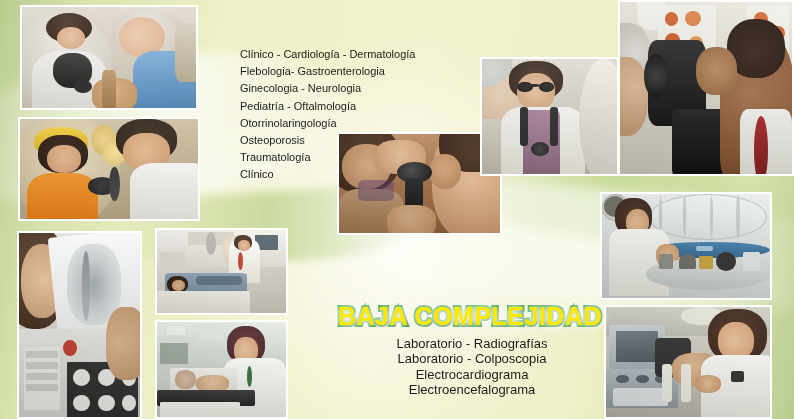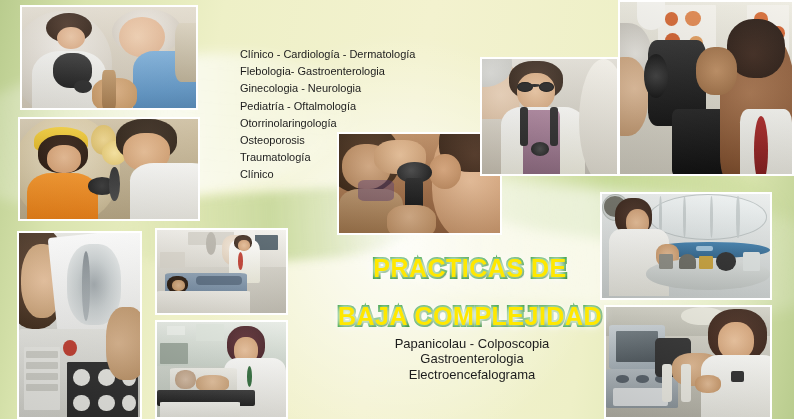--- a/index.html
+++ b/index.html
@@ -313,22 +313,22 @@
     <div>Clínico - Cardiología - Dermatología</div>
     <div>Flebologia- Gastroenterologia</div>
     <div>Ginecologia  -  Neurologia</div>
     <div>Pediatría - Oftalmología</div>
     <div>Otorrinolaringología</div>
     <div>Osteoporosis</div>
     <div>Traumatología</div>
     <div>Clínico</div>
   </div>
 
-  <div id="sub1" class="headline subhead">PRACTICAS DE</div>
   <div id="sub3" class="headline subhead">BAJA COMPLEJIDAD</div>
 
   <div id="practices">
-    <div>Papanicolau - Colposcopia</div>
-    <div>Gastroenterologia</div>
+    <div>Laboratorio - Radiografías</div>
+    <div>Laboratorio - Colposcopia</div>
+    <div>Electrocardiograma</div>
     <div>Electroencefalograma</div>
   </div>
 
 </div>
 
 </body></html>

